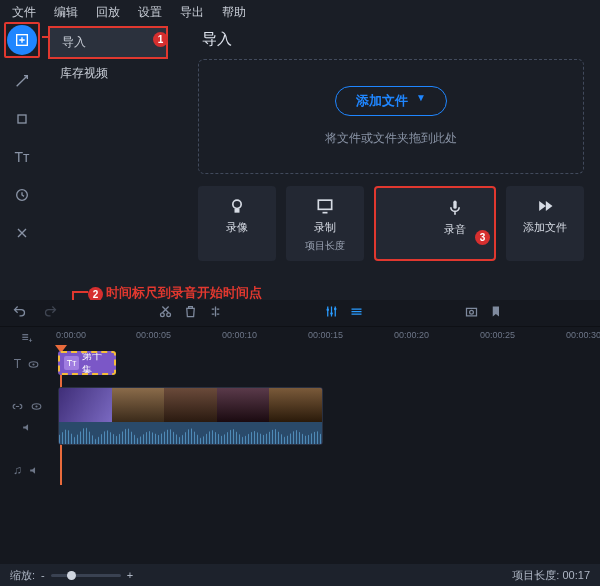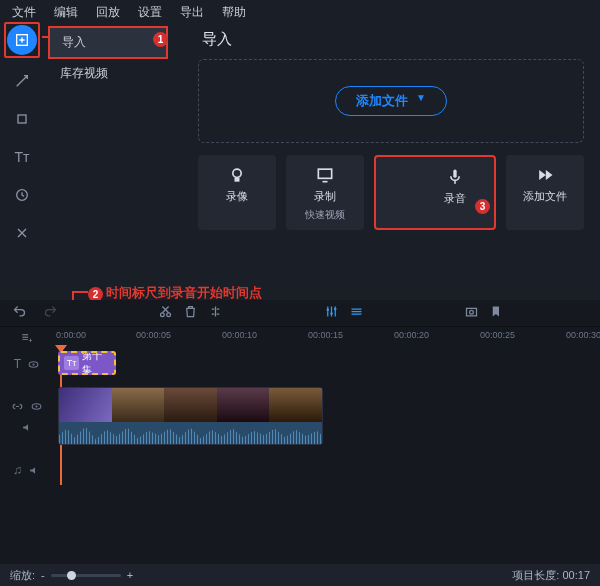--- a/index.html
+++ b/index.html
@@ -229,36 +229,37 @@
   <div class="side-item">库存视频</div>
 </div>
 
 <div class="main">
   <div class="main-title">导入</div>
   <div class="dropzone">
     <div class="addbtn">
       <span>添加文件</span>
       <span class="chev">▼</span>
     </div>
+    <div class="drop-hint">将文件或文件夹拖到此处</div>
   </div>
   <div class="cards">
     <div class="card">
       <svg viewBox="0 0 24 24">
           <circle cx="12" cy="10" r="5" fill="none" stroke="currentColor" stroke-width="2"></circle>
           <rect x="9" y="15" width="6" height="5" fill="currentColor"></rect>
         </svg>
       <span class="lbl">录像</span>
     </div>
     <div class="card">
       <svg viewBox="0 0 24 24">
           <rect x="4" y="5" width="16" height="11" fill="none" stroke="currentColor" stroke-width="2"></rect>
           <path d="M9 20h6" stroke="currentColor" stroke-width="2"></path>
         </svg>
       <span class="lbl">录制</span>
-      <span class="sub">快速视频</span>
+      <span class="sub">项目长度</span>
     </div>
     <div class="card redbox" style="position:relative;padding-left:44px;">
       <svg viewBox="0 0 24 24">
           <rect x="10" y="3" width="4" height="10" rx="2" fill="currentColor"></rect>
           <path d="M7 11a5 5 0 0010 0M12 16v4" stroke="currentColor" stroke-width="2" fill="none"></path>
         </svg>
       <span class="lbl">录音</span>
       <span class="badge" style="right:4px;bottom:14px;">3</span>
     </div>
     <div class="card">

